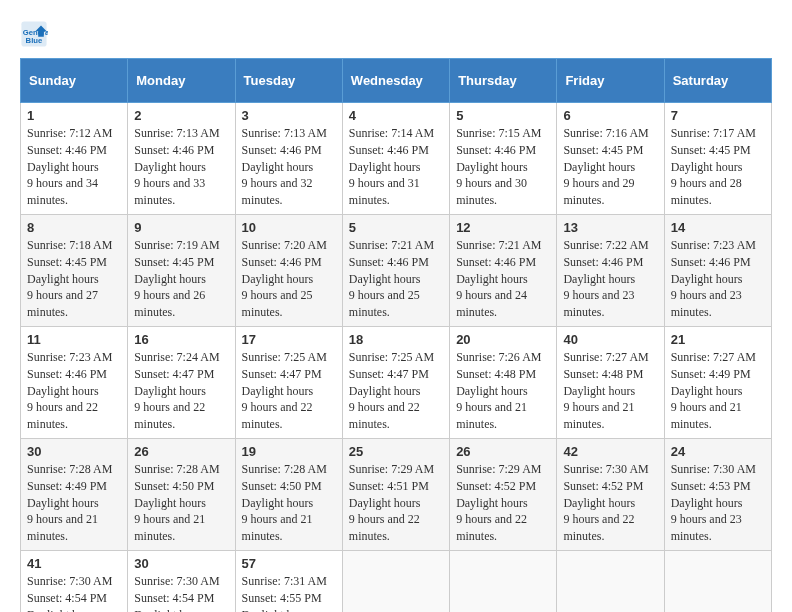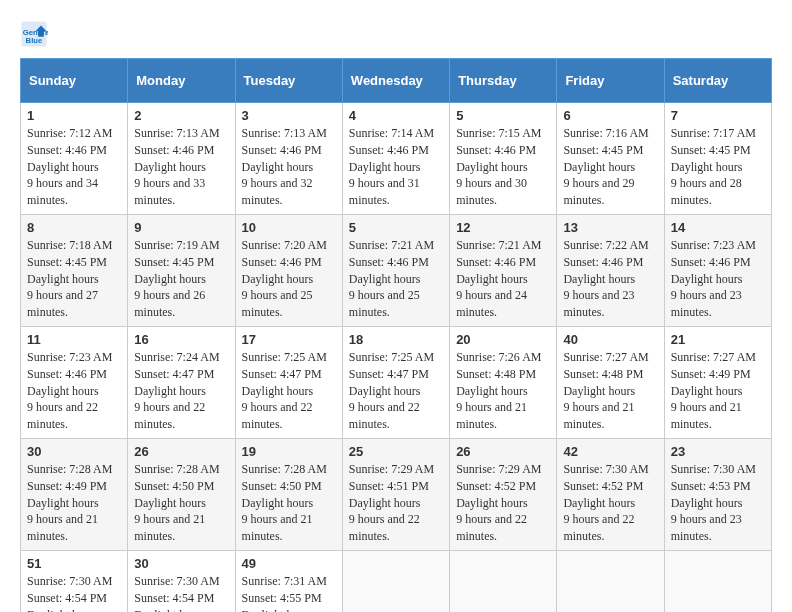--- a/index.html
+++ b/index.html
@@ -357,50 +357,50 @@
         <td>
         <div class="day-number">42</div>
         <div class="day-info">
           Sunrise: 7:30 AM<br>
           Sunset: 4:52 PM<br>
           Daylight hours<br>
           9 hours and 22 minutes.
         </div>
       </td>
         <td>
-        <div class="day-number">23</div>
+        <div class="day-number">24</div>
         <div class="day-info">
           Sunrise: 7:30 AM<br>
           Sunset: 4:53 PM<br>
           Daylight hours<br>
           9 hours and 23 minutes.
         </div>
       </td>
       </tr>
       <tr>
         <td>
-        <div class="day-number">51</div>
+        <div class="day-number">41</div>
         <div class="day-info">
           Sunrise: 7:30 AM<br>
           Sunset: 4:54 PM<br>
           Daylight hours<br>
           9 hours and 23 minutes.
         </div>
       </td>
         <td>
         <div class="day-number">30</div>
         <div class="day-info">
           Sunrise: 7:30 AM<br>
           Sunset: 4:54 PM<br>
           Daylight hours<br>
           9 hours and 24 minutes.
         </div>
       </td>
         <td>
-        <div class="day-number">49</div>
+        <div class="day-number">57</div>
         <div class="day-info">
           Sunrise: 7:31 AM<br>
           Sunset: 4:55 PM<br>
           Daylight hours<br>
           9 hours and 24 minutes.
         </div>
       </td>
         <td class="empty-cell"></td>
         <td class="empty-cell"></td>
         <td class="empty-cell"></td>

